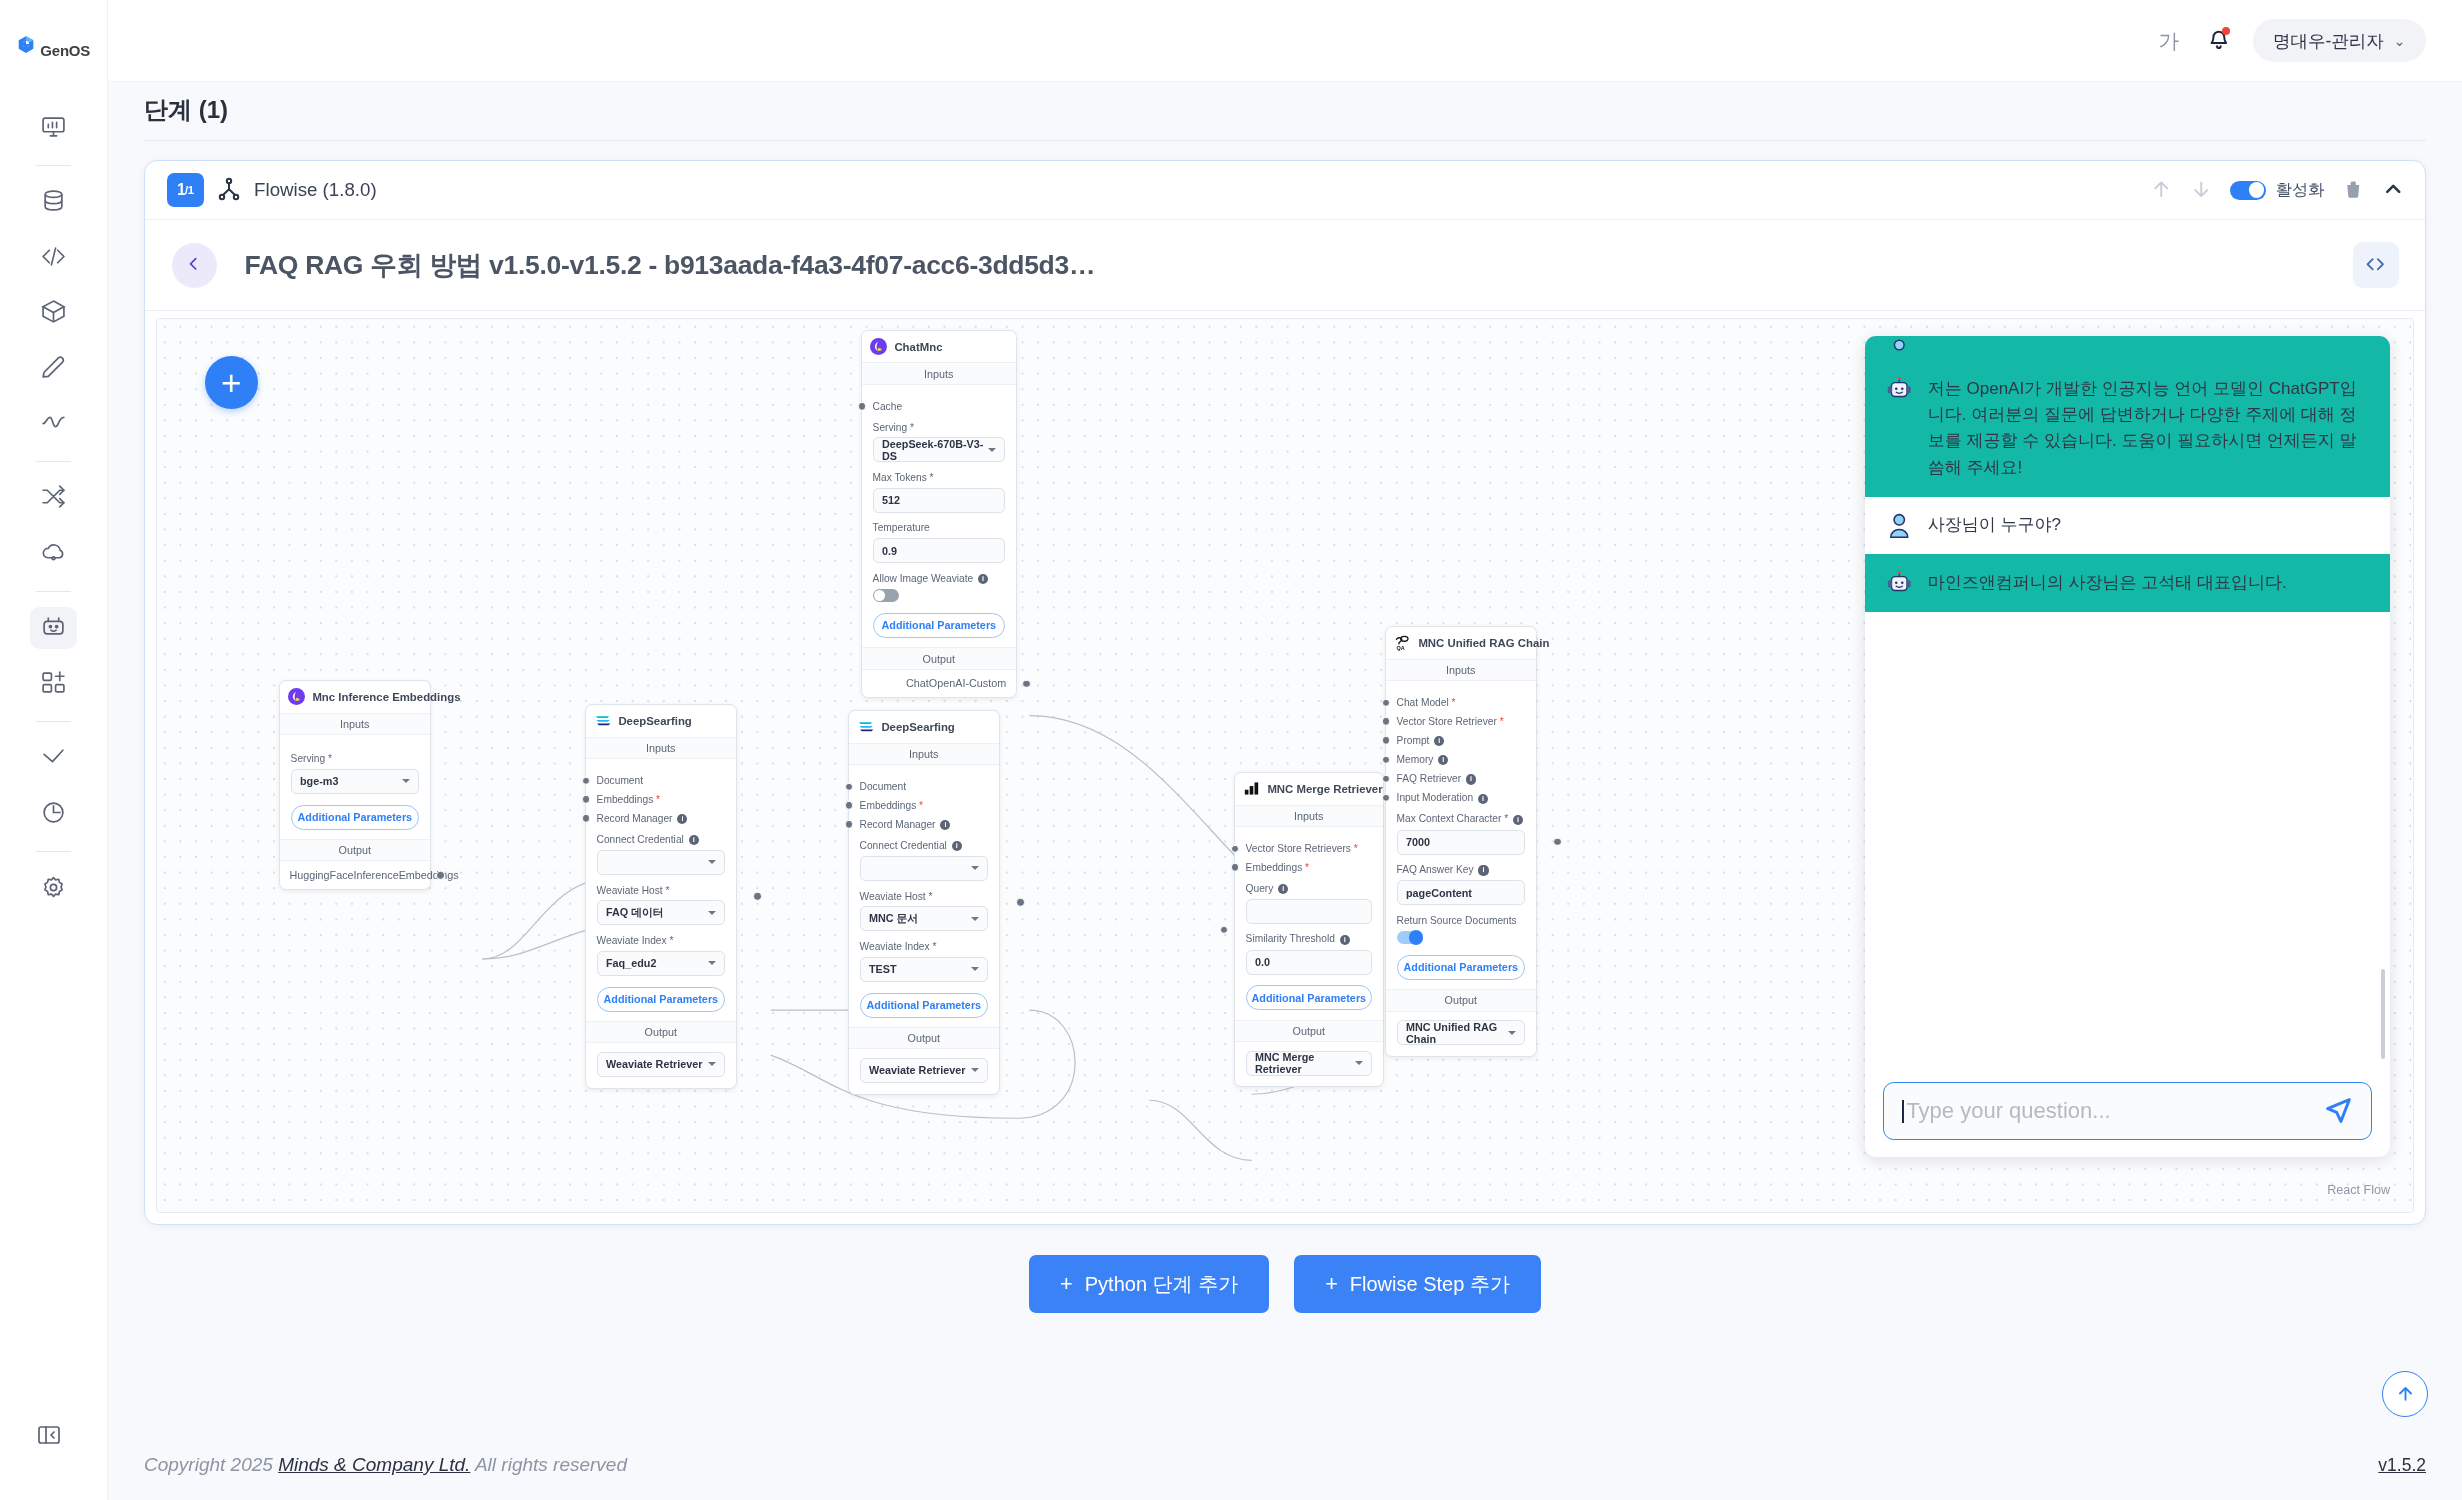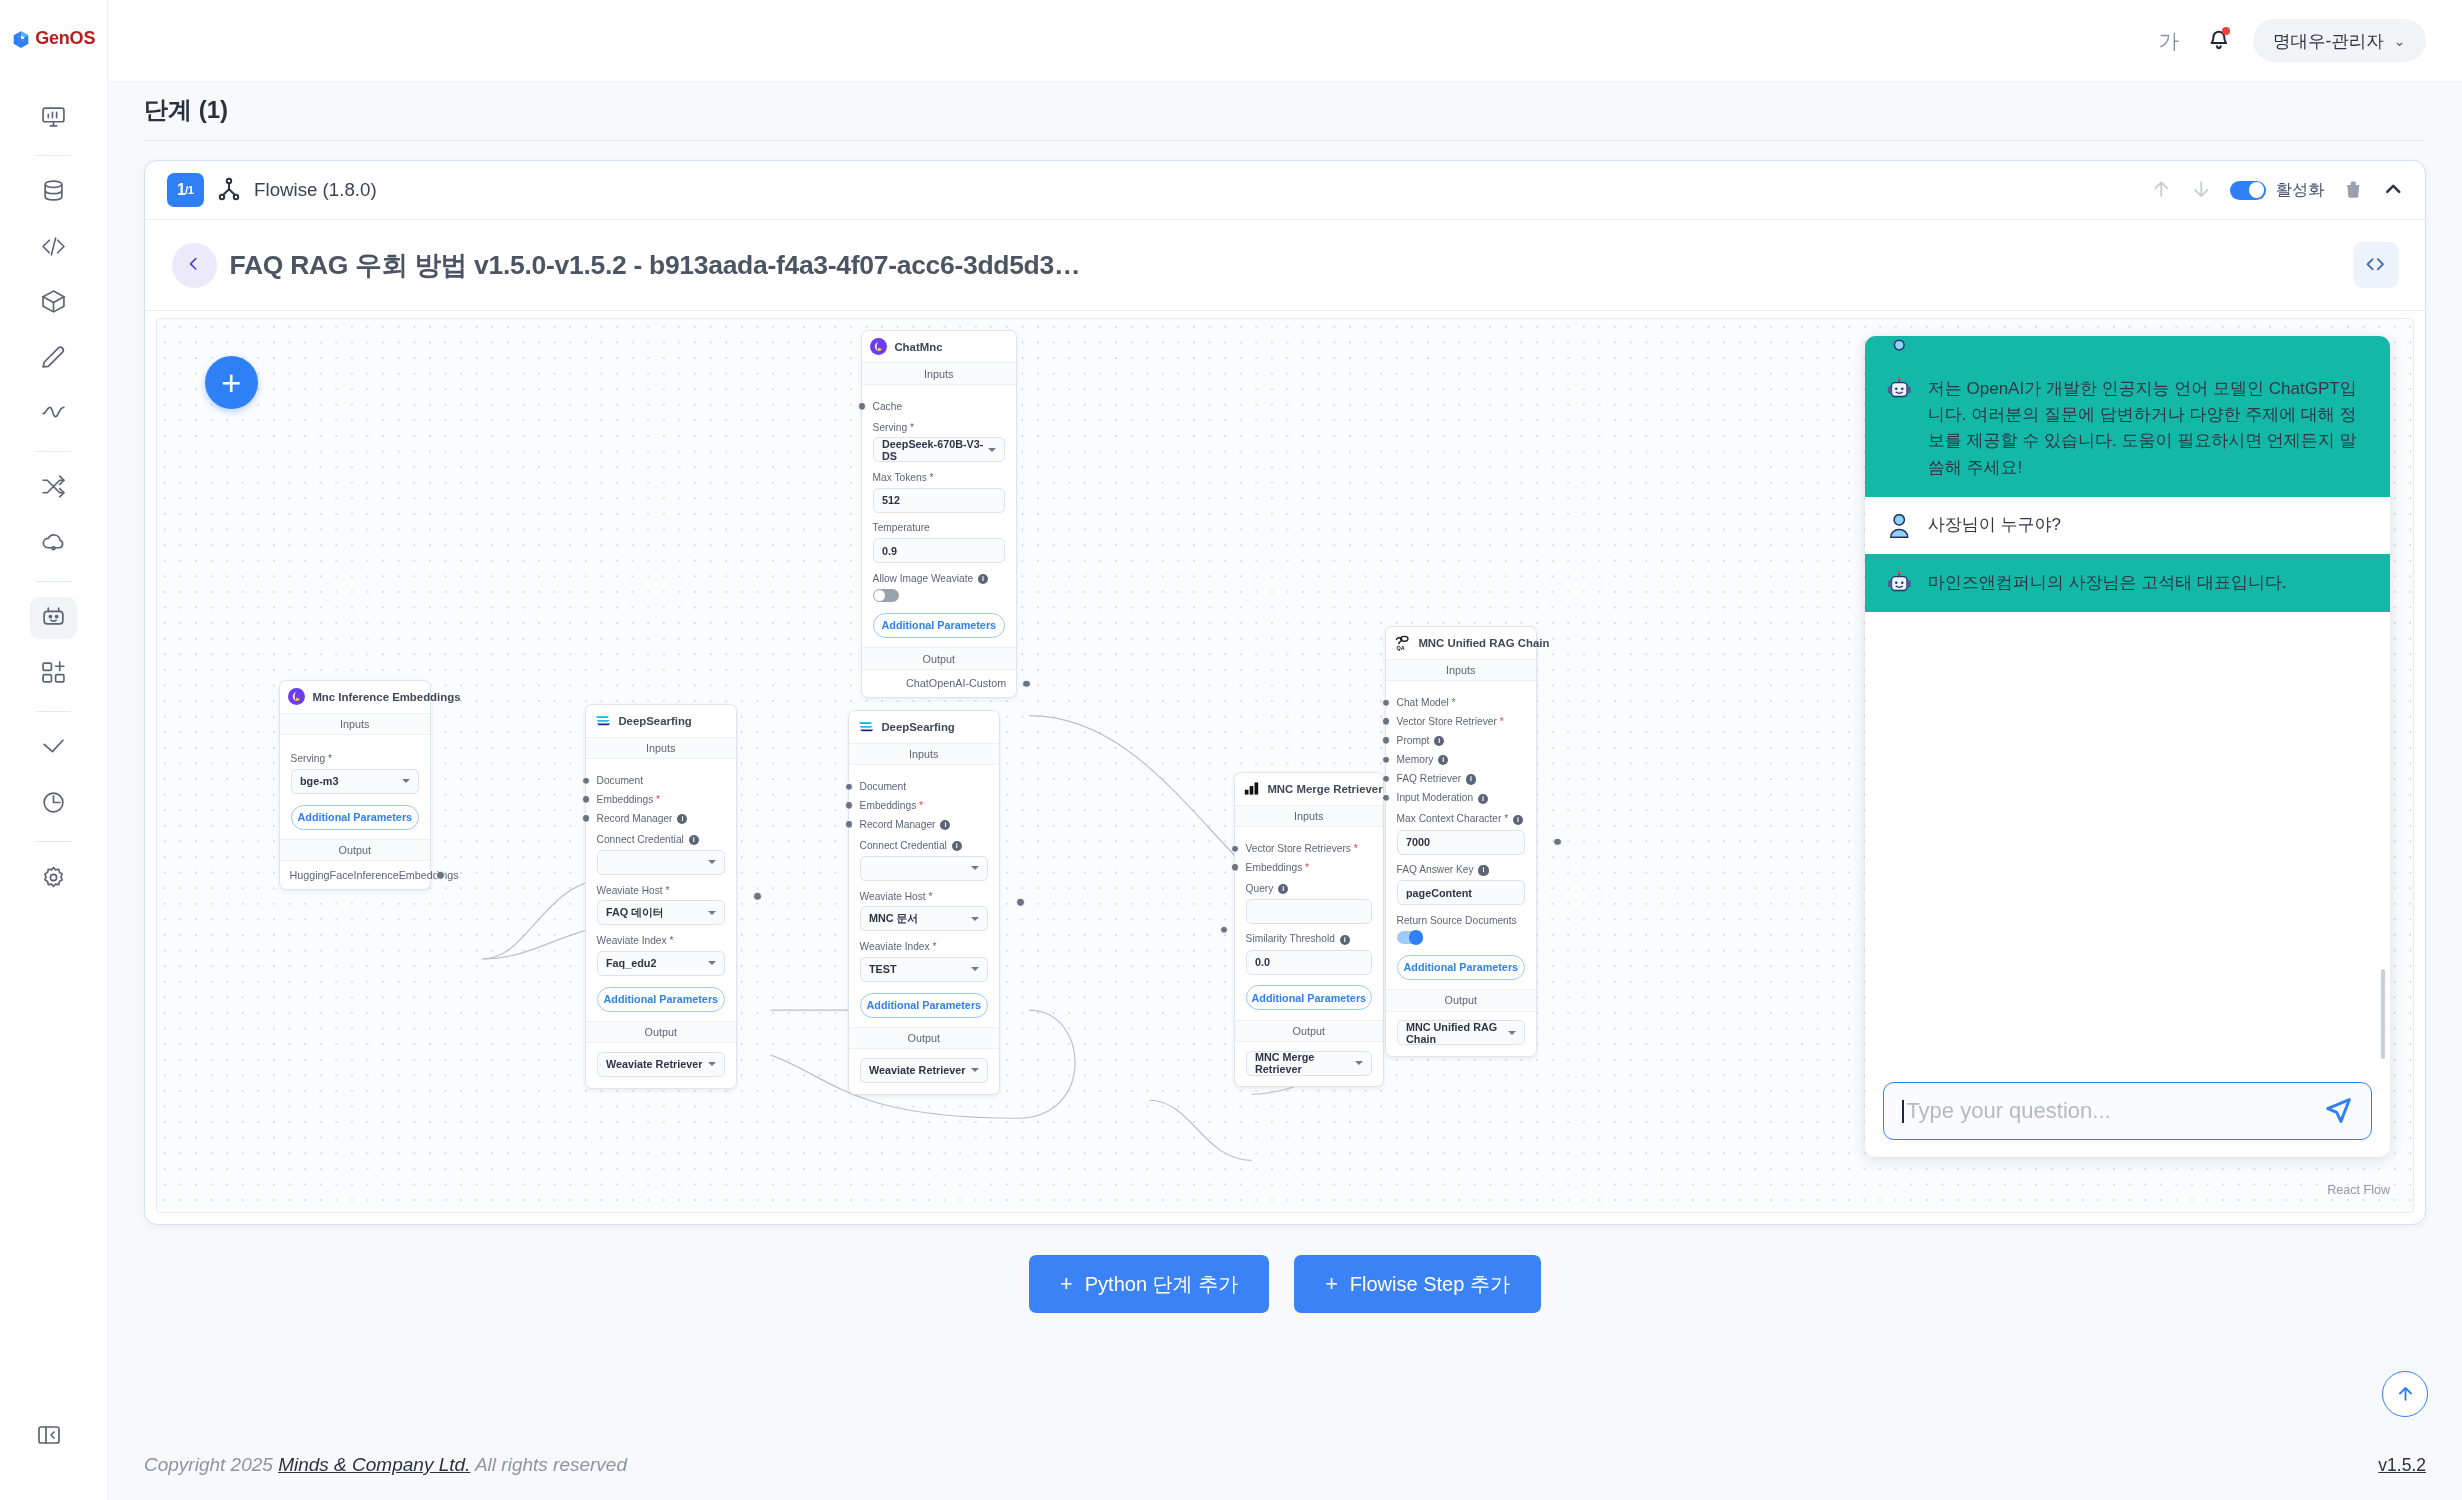--- a/index.html
+++ b/index.html
@@ -14,21 +14,21 @@
 
   
   #sidebar{
     position:absolute; left:0; top:0; width:108px; height:1501px;
     background:#ffffff; border-right:0.6px solid #eef1f6;
     display:flex; flex-direction:column; align-items:center;
     padding-top:28px;
   }
   #brand{ display:flex; align-items:center; gap:5.4px; margin-bottom:47px; }
   #brand .logo{ width:18px;height:18px; }
-  #brand .word{ font-size:18px; font-weight:700; letter-spacing:-0.2px; color:#b91c1c;}
+  #brand .word{ font-size:15px; font-weight:700; letter-spacing:-0.2px; color:#404040;margin-top:14px;}
   .rail-item{
     width:47px;height:42px;border-radius:9.6px;
     display:flex;align-items:center;justify-content:center;
     margin-bottom:13.2px;cursor:pointer;
   }
   .rail-item.active{ background:#f1f3f6; }
   .rail-item svg{ width:25px;height:25px; stroke:#5b6375; fill:none; stroke-width:1.6;}
   .rail-sep{ width:35px;height:0.6px;background:#e3e7ee;margin:3.6px 0 15.6px;}
 
   
@@ -81,21 +81,21 @@
   .arrow-btn svg{width:20.5px;height:20.5px;stroke:#c7ccd6;fill:none;stroke-width:2.2;}
   #toggle-active{display:flex;align-items:center;gap:9.6px;cursor:pointer;}
   .switch{width:36px;height:19px;border-radius:12px;background:#2f80f7;position:relative;}
   .switch .knob{position:absolute;right:1.8px;top:1.8px;width:15.6px;height:15.6px;border-radius:50%;background:#fff;}
   #toggle-active .lbl{font-size:16.2px;color:#44506a;}
   #trash-btn svg{width:20.5px;height:20.5px;fill:#98a0ae;}
   #collapse-btn svg{width:20.5px;height:20.5px;stroke:#2b3346;fill:none;stroke-width:3;}
 
   
   #flow-head{
-    height:91px;display:flex;align-items:center;padding:0 26.5px;gap:13px;
+    height:91px;display:flex;align-items:center;padding:0 26.5px;gap:28px;
     border-bottom:0.6px solid #eaeef4;
   }
   #back-btn{
     width:45px;height:45px;border-radius:50%;background:#ece9fb;
     display:flex;align-items:center;justify-content:center;cursor:pointer;
   }
   #back-btn svg{width:15.6px;height:15.6px;stroke:#5b3fd6;fill:none;stroke-width:2.6;}
   #flow-title{font-size:26.5px;font-weight:700;color:#4c5564;letter-spacing:-0.3px;white-space:nowrap;}
   #code-btn{
     margin-left:auto;width:46px;height:46px;border-radius:9.6px;background:#eef3fb;

